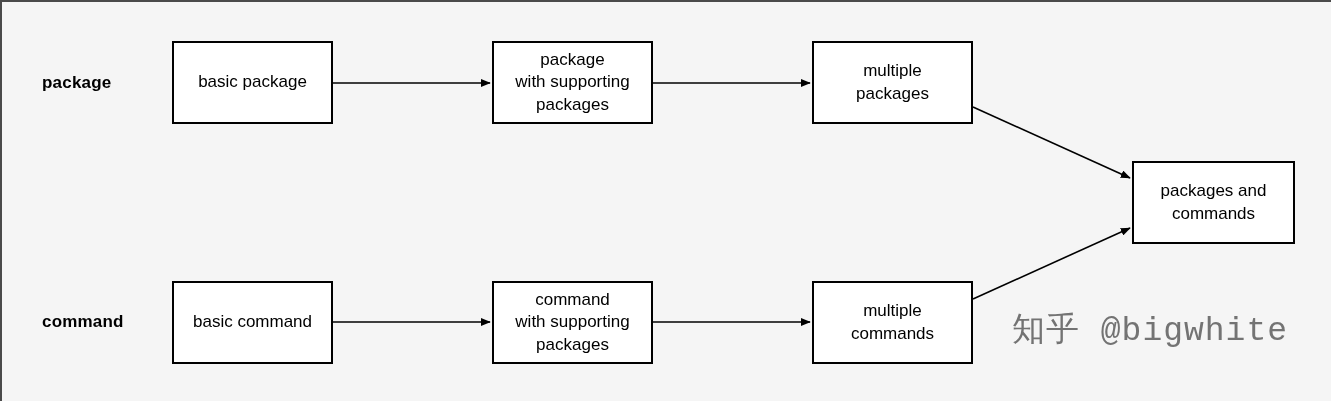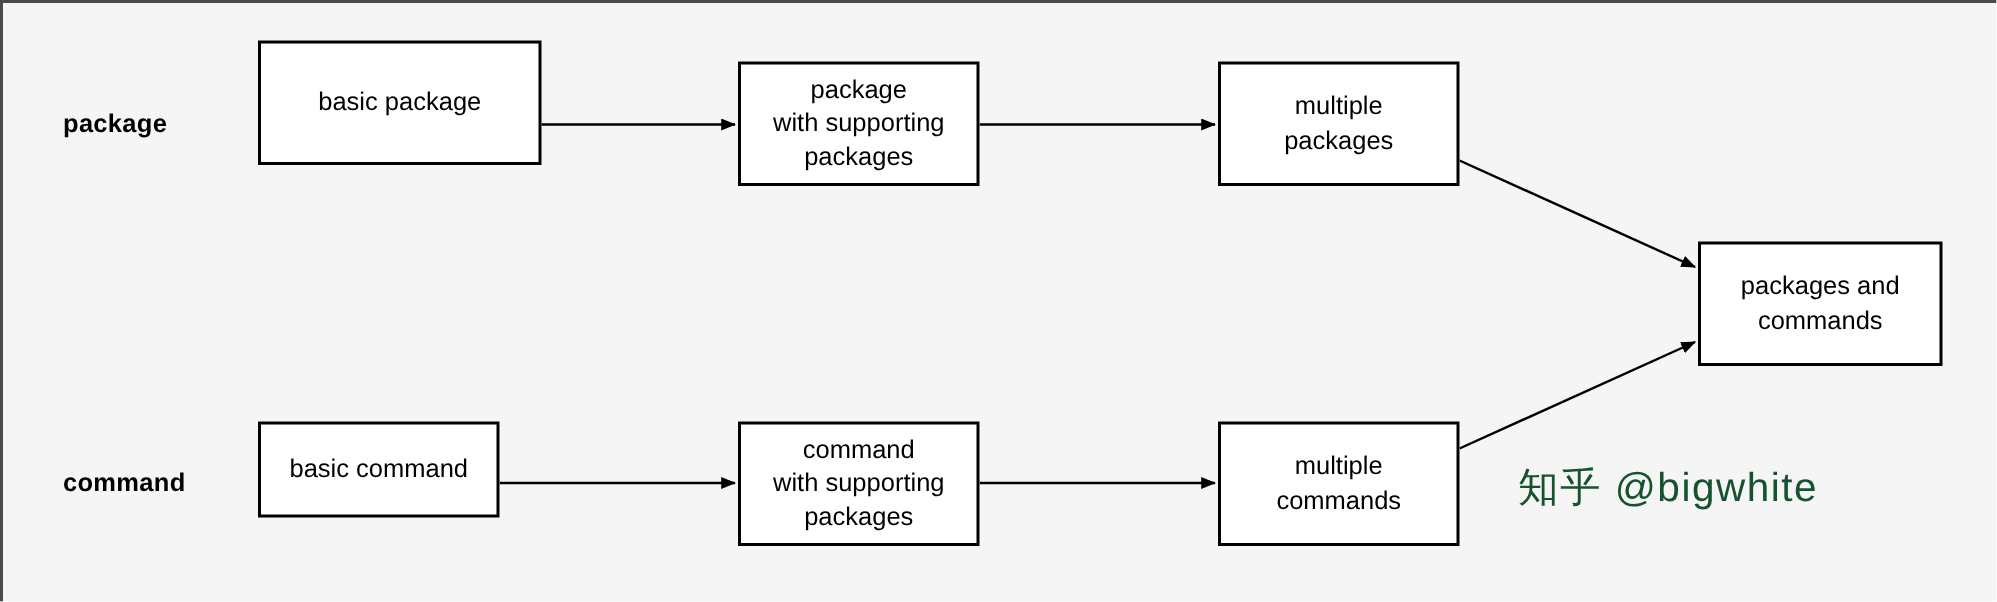--- a/index.html
+++ b/index.html
@@ -47,23 +47,23 @@
     justify-content: center;
     text-align: center;
     font-family: "Liberation Sans", sans-serif;
     font-size: 17px;
     color: #000000;
     line-height: 1.32;
     white-space: pre-line;
   }
   .watermark {
     position: absolute;
-    font-family: Liberation Sans, sans-serif;
-    font-size: 27px;
-    color: #14532d;
+    font-family: Liberation Mono, monospace;
+    font-size: 33px;
+    color: #737373;
     white-space: nowrap;
     letter-spacing: 1px;
     user-select: none;
   }
 </style>
 </head>
 <body>
 
 <div id="canvas">
 
@@ -80,33 +80,33 @@
         <line x1="331" y1="320" x2="488" y2="320" stroke="#000000" stroke-width="1.6" marker-end="url(#arrowhead)"></line>
         <line x1="651" y1="320" x2="808" y2="320" stroke="#000000" stroke-width="1.6" marker-end="url(#arrowhead)"></line>
         <line x1="971" y1="297" x2="1128" y2="226" stroke="#000000" stroke-width="1.6" marker-end="url(#arrowhead)"></line>
       </g>
   </svg>
 
   <div class="row-label" style="left:40px; top:81px;">package</div>
 
   <div class="row-label" style="left:40px; top:320px;">command</div>
 
-  <div class="node" style="left:170px; top:25px; width:189px; height:83px;text-align:right;">basic package</div>
+  <div class="node" style="left:170px; top:39px; width:161px; height:83px;text-align:right;">basic package</div>
 
   <div class="node" style="left:490px; top:39px; width:161px; height:83px;">package
 with supporting
 packages</div>
 
   <div class="node" style="left:810px; top:39px; width:161px; height:83px;">multiple
 packages</div>
 
   <div class="node" style="left:1130px; top:159px; width:163px; height:83px;">packages and
 commands</div>
 
-  <div class="node" style="left:170px; top:279px; width:161px; height:64px;">basic command</div>
+  <div class="node" style="left:170px; top:279px; width:161px; height:83px;">basic command</div>
 
   <div class="node" style="left:490px; top:279px; width:161px; height:83px;">command
 with supporting
 packages</div>
 
   <div class="node" style="left:810px; top:279px; width:161px; height:83px;">multiple
 commands</div>
 
   <div class="watermark" style="left:1010px; top:305px;">知乎 @bigwhite</div>
 

